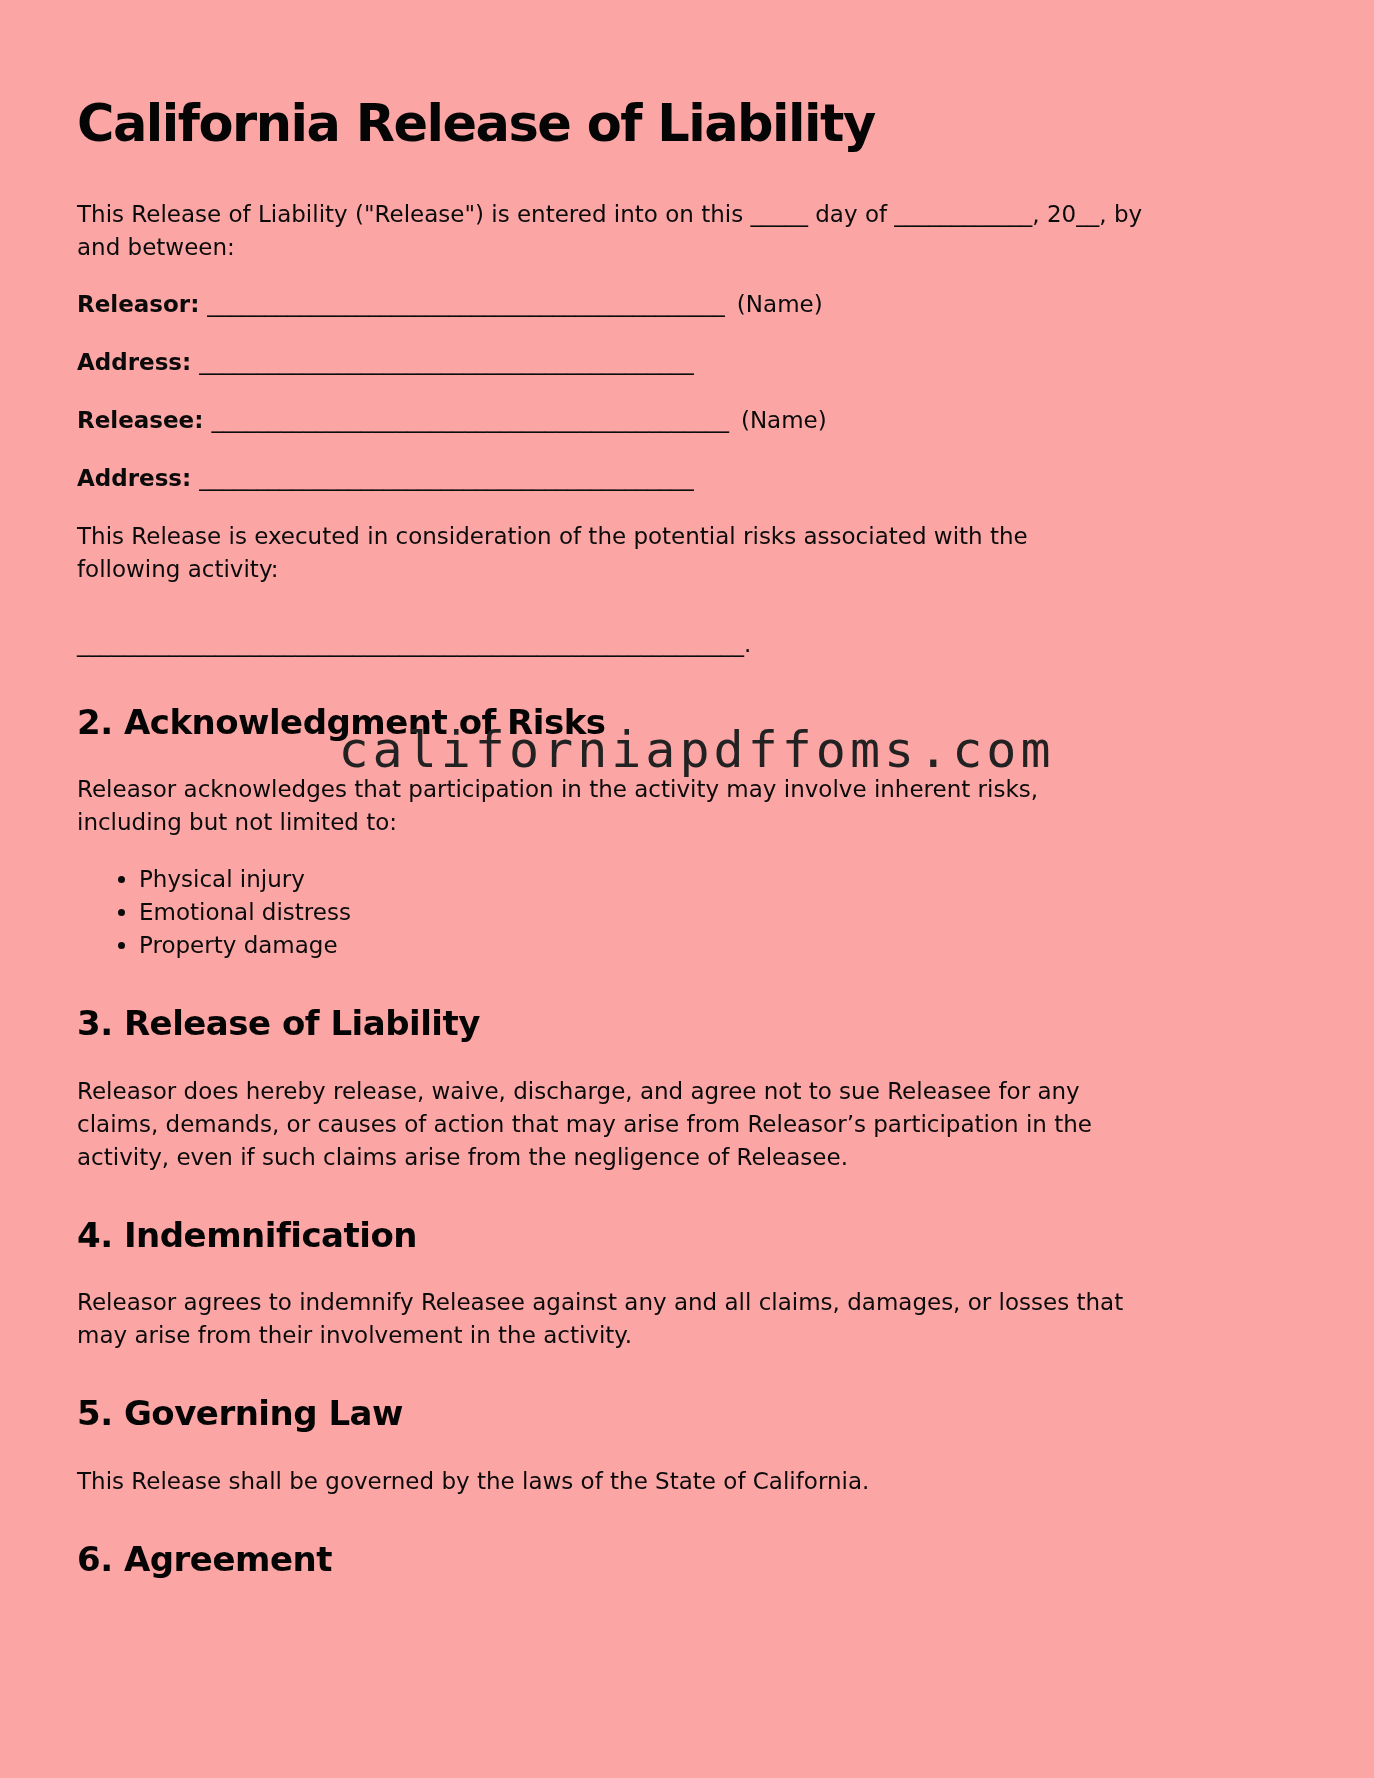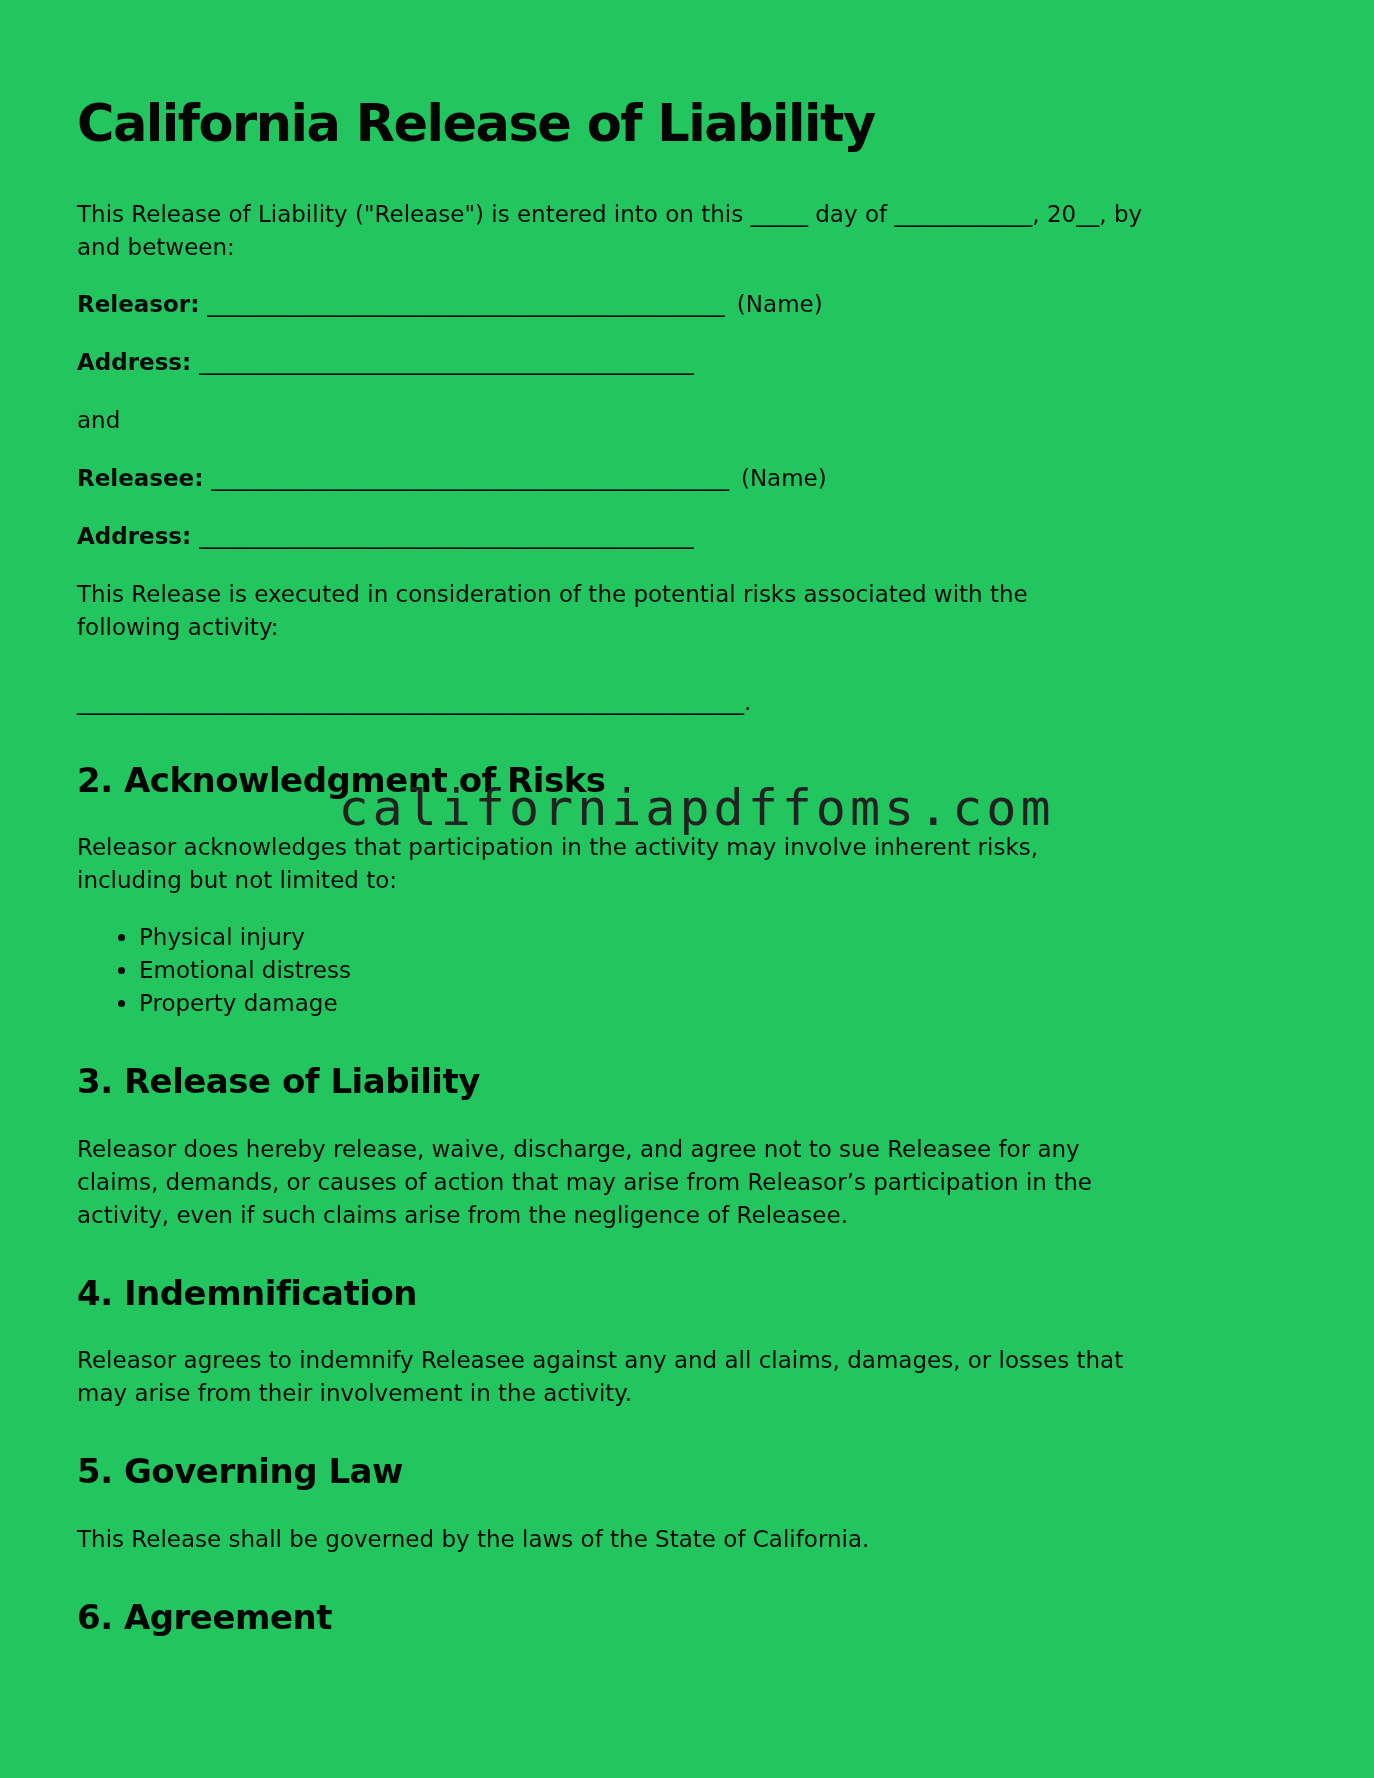--- a/index.html
+++ b/index.html
@@ -1,21 +1,21 @@
 <!DOCTYPE html>
 <html><head>
 <meta charset="utf-8">
 <style>
   * { margin: 0; padding: 0; box-sizing: border-box; }
   html, body { background: #ffffff; }
   .page {
     position: relative;
     width: 1374px;
     height: 1778px;
-    background: #22c55e;
+    background: #fca5a5;
     overflow: hidden;
     color: #0b0b0b;
     font-family: "DejaVu Sans", "Liberation Sans", sans-serif;
   }
   .content {
     padding: 0 58px 0 77px;
   }
   h1.doc-title {
     padding-top: 92px;
     margin-bottom: 42px;
@@ -83,21 +83,20 @@
 
     <h1 class="doc-title">California Release of Liability</h1>
 
     <p class="body intro">This Release of Liability ("Release") is entered into on this _____ day of ____________, 20__, by
 and between:</p>
 
     <p class="body party-row"><span class="label-bold">Releasor:</span><span class="blank">_____________________________________________</span><span class="name-hint">(Name)</span></p>
 
     <p class="body party-row"><span class="label-bold">Address:</span><span class="blank">___________________________________________</span></p>
 
-    <p class="body party-row">and</p>
 
     <p class="body party-row"><span class="label-bold">Releasee:</span><span class="blank">_____________________________________________</span><span class="name-hint">(Name)</span></p>
 
     <p class="body party-row"><span class="label-bold">Address:</span><span class="blank">___________________________________________</span></p>
 
     <section>
       <p class="body">This Release is executed in consideration of the potential risks associated with the
 following activity:</p>
       <p class="body blank-line">__________________________________________________________.</p>
     </section>

